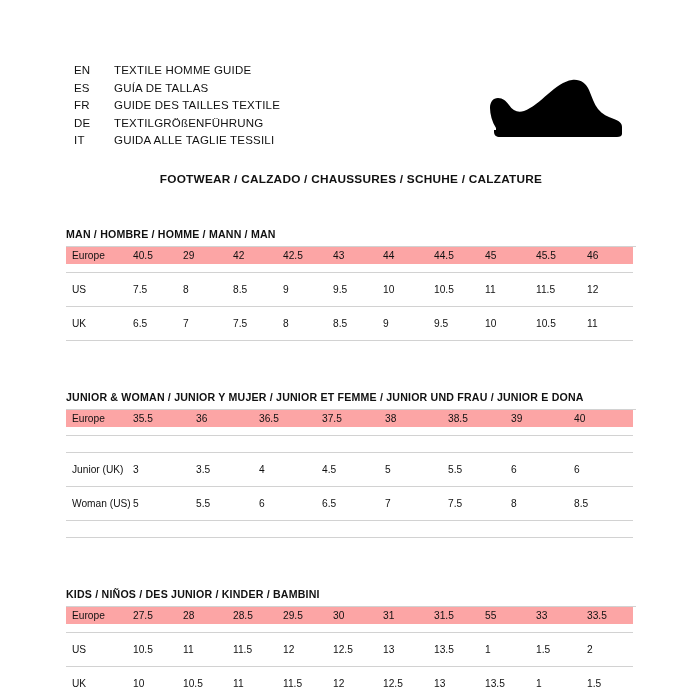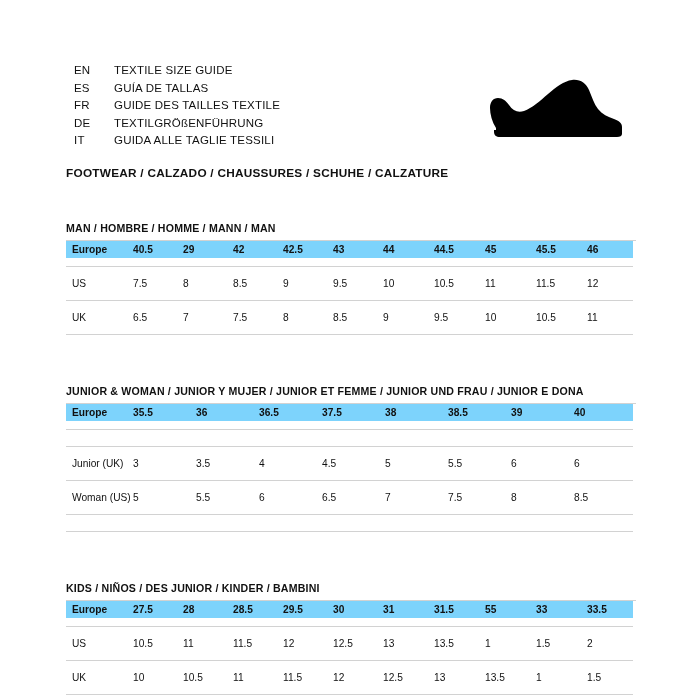--- a/index.html
+++ b/index.html
@@ -50,25 +50,26 @@
   }
   .shoe {
     position: absolute;
     right: 10px;
     top: 10px;
     width: 180px;
     height: 72px;
   }
 
   .footwear-line {
-    margin-top: 8px;
+    margin-top: 14px;
     font-size: 11.8px;
     font-weight: bold;
     letter-spacing: 0.25px;
     color: #111;
+    text-align: center;
   }
 
   
   .section {
     margin-top: 42px;
   }
   .section-title {
     font-size: 10.6px;
     font-weight: bold;
     letter-spacing: 0.2px;
@@ -82,22 +83,22 @@
     color: #111;
   }
   table.size td {
     padding: 0;
     height: 17px;
     line-height: 17px;
     vertical-align: middle;
     white-space: nowrap;
   }
   table.size tr.head td {
-    background: #7dd3fc;
-    font-weight: bold;
+    background: #fca5a5;
+    font-weight: normal;
   }
   table.size tr.body td {
     background: #ffffff;
   }
   table.size td.label {
     padding-left: 6px;
   }
   table.size td.val {
     padding-left: 5px;
   }
@@ -114,21 +115,21 @@
 </style>
 </head>
 <body>
 
 <div class="page">
 
   <div class="header">
     <ul class="lang-list">
       <li class="lang-row">
         <span class="lang-code">EN</span>
-        <span class="lang-title">TEXTILE SIZE GUIDE</span>
+        <span class="lang-title">TEXTILE HOMME GUIDE</span>
       </li>
       <li class="lang-row">
         <span class="lang-code">ES</span>
         <span class="lang-title">GUÍA DE TALLAS</span>
       </li>
       <li class="lang-row">
         <span class="lang-code">FR</span>
         <span class="lang-title">GUIDE DES TAILLES TEXTILE</span>
       </li>
       <li class="lang-row">

